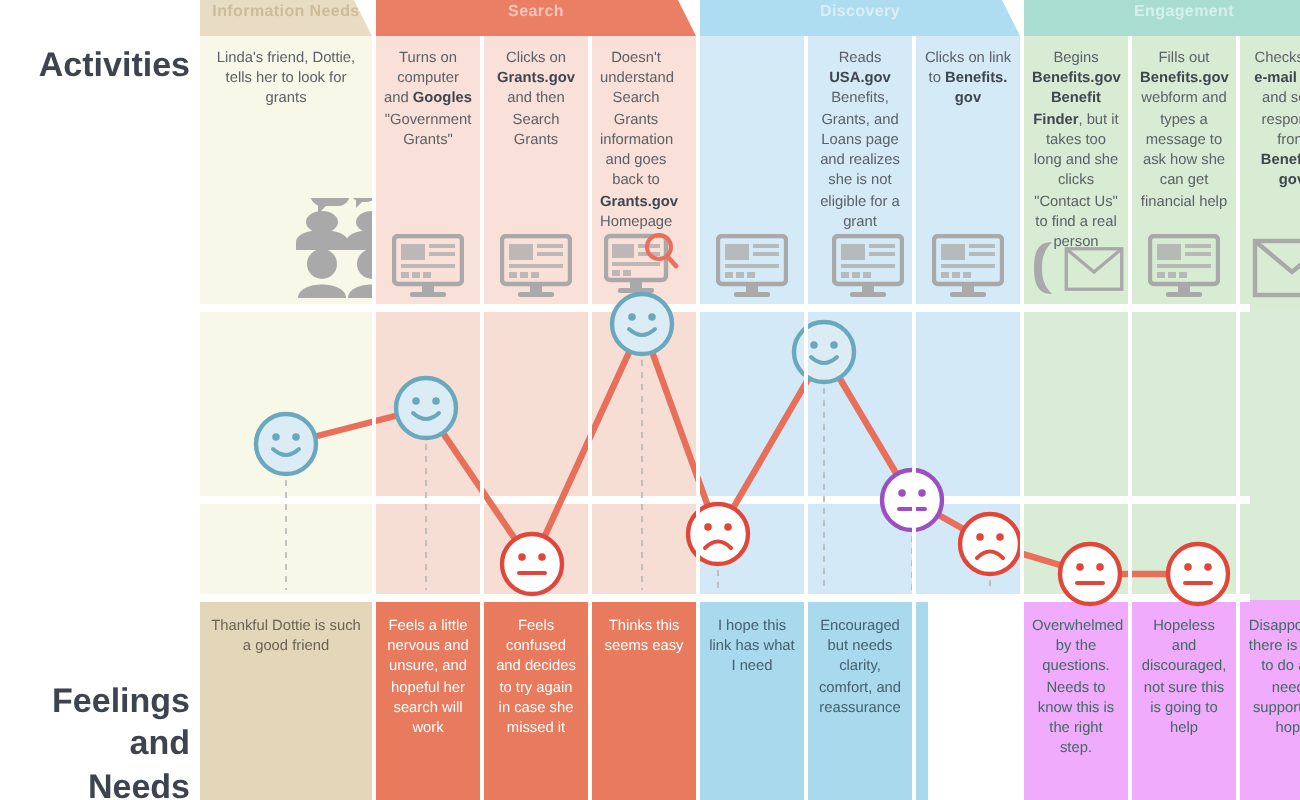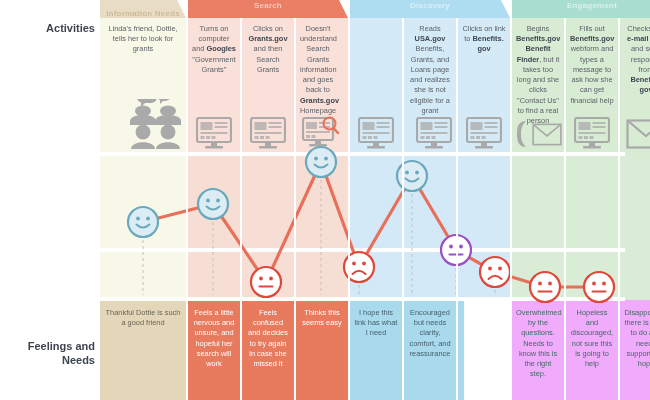--- a/index.html
+++ b/index.html
@@ -6,33 +6,33 @@
   body{
     width:650px;height:400px;overflow:hidden;background:#ffffff;
     font-family:"Liberation Sans","DejaVu Sans",sans-serif;
     color:#4a4a4a;
   }
   #map{position:relative;width:650px;height:400px;}
 
   
   .row-label{
     position:absolute;left:0;width:95px;text-align:right;
-    font-size:11px;font-weight:700;color:#3d4450;line-height:1.25;
+    font-size:17px;font-weight:700;color:#3d4450;line-height:1.25;
   }
   #label-activities{top:22px;}
   #label-feelings{top:340px;}
   .chev{
     position:absolute;top:0;height:18px;
     display:flex;align-items:flex-start;justify-content:center;
     font-size:8px;font-weight:700;color:#ffffff;letter-spacing:.2px;
     white-space:nowrap;padding-top:1px;box-sizing:border-box;
   }
   .chev .ctxt{opacity:.55;}
   .chev.beige{background:#e8ddc4;color:#c9b894;}
-  .chev.beige .ctxt{opacity:.9;margin-top:8px;}
+  .chev.beige .ctxt{opacity:.9;}
   .chev.red{background:#ea7f66;}
   .chev.blue{background:#aedcf0;}
   .chev.green{background:#a8ddd0;}
 
   
   .col{position:absolute;top:18px;}
   .col .seg{position:absolute;left:0;right:0;}
   .seg-act{top:0;height:137px;}
   .seg-chart{top:137px;height:145px;}
   .seg-feel{top:282px;bottom:0;}
@@ -113,21 +113,21 @@
       </div>
       <div class="chev blue" style="left: 350px; width: 160px; clip-path: polygon(0px 0px, calc(100% - 9px) 0px, 100% 100%, 0px 100%);">
         <span class="ctxt">Discovery</span>
       </div>
       <div class="chev green" style="left: 512px; width: 160px; clip-path: polygon(0px 0px, calc(100% - 9px) 0px, 100% 100%, 0px 100%);">
         <span class="ctxt">Engagement</span>
       </div>
     </div>
 
   <div id="cols">
-      <div class="col t-beige" style="left: 100px; width: 110px; height: 382px;">
+      <div class="col t-beige" style="left: 100px; width: 110px; height: 382px; padding-left: 36px;">
         <div class="seg seg-act">
           <div class="act-text" style="width: 86px;">Linda's friend, Dottie, tells her to look for grants</div>
           <div class="icon-wrap">
             <svg width="64" height="50" viewBox="0 0 64 50">
     <ellipse cx="20" cy="12" rx="8" ry="5.5" fill="#a9a9a9"></ellipse>
     <path d="M7 22 C7 14 33 14 33 22 L33 26 L7 26 Z" fill="#a9a9a9"></path>
     <circle cx="20" cy="33" r="7.5" fill="#a9a9a9"></circle>
     <path d="M8 50 C8 41 32 41 32 50 Z" fill="#a9a9a9"></path>
     <ellipse cx="45" cy="12" rx="8" ry="5.5" fill="#a9a9a9"></ellipse>
     <path d="M32 22 C32 14 58 14 58 22 L58 26 L32 26 Z" fill="#a9a9a9"></path>

